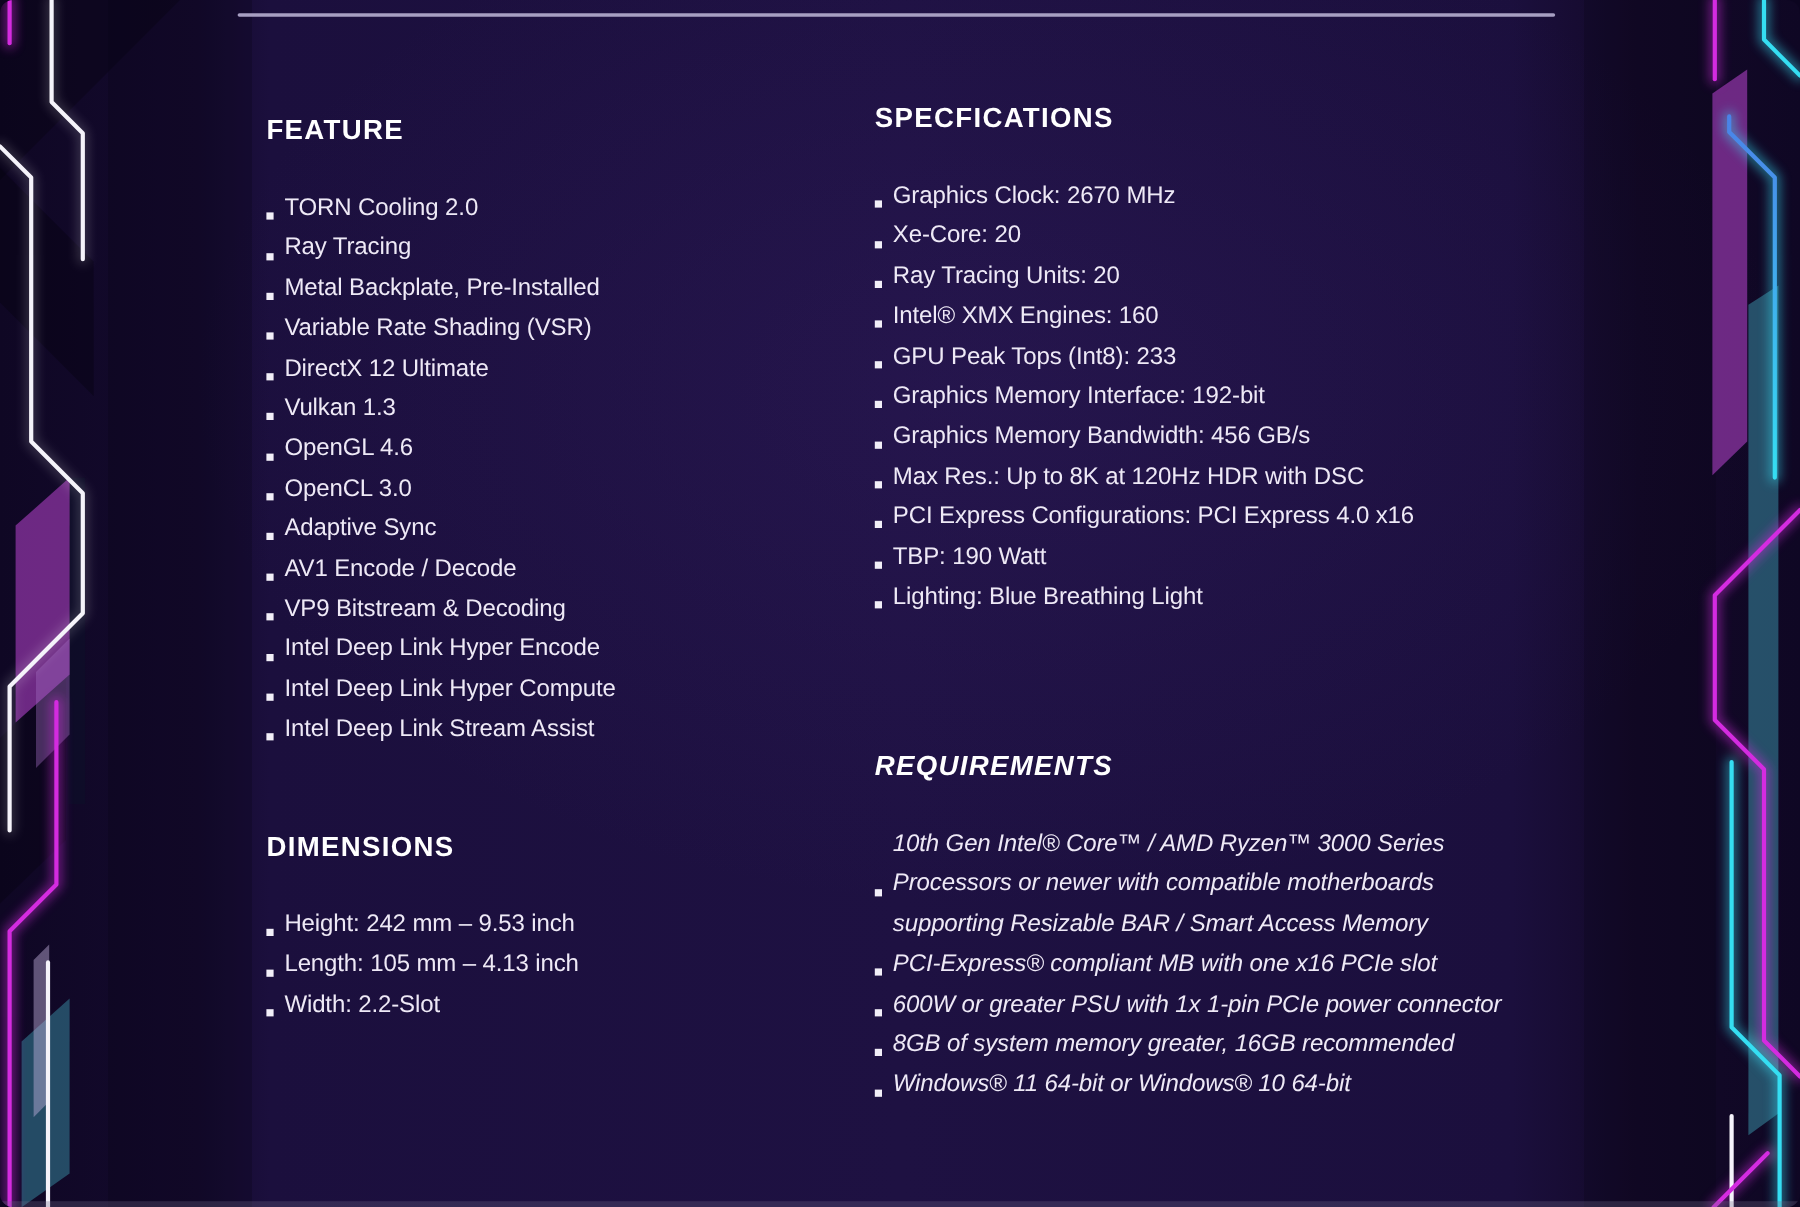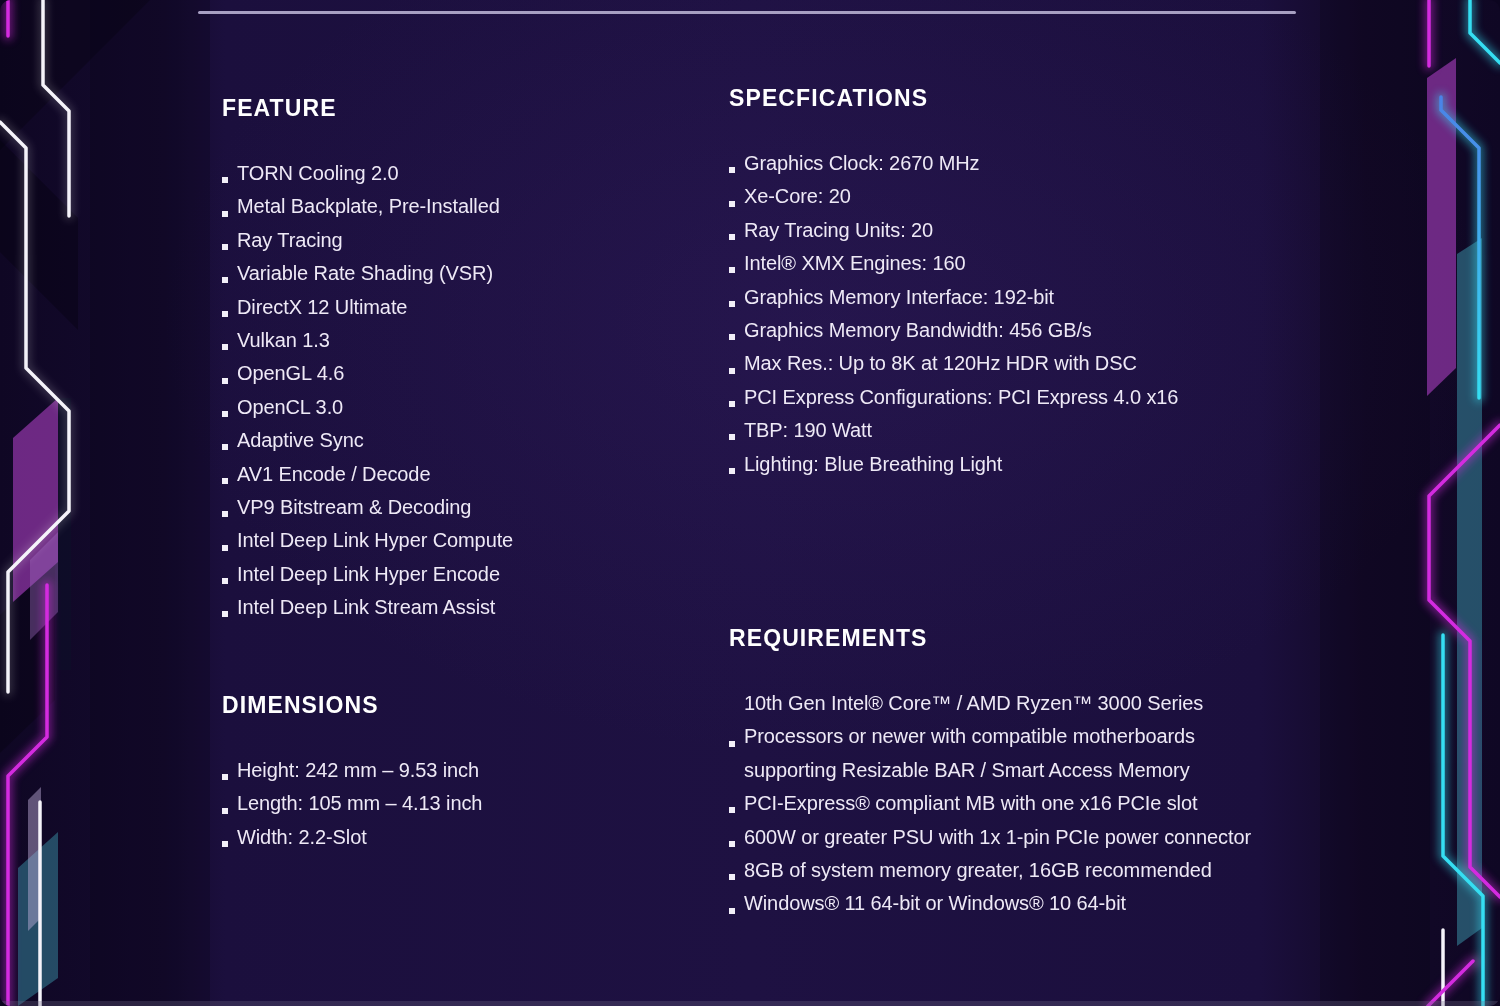--- a/index.html
+++ b/index.html
@@ -23,21 +23,21 @@
     font-size:20px;line-height:33.4px;letter-spacing:-0.1px;color:#eee9f6;
   }
   .spec-list li{display:flex;align-items:center;}
   .spec-list .bullet{
     flex:0 0 auto;width:6px;height:6px;margin:13px 9px 0 0;background:#f2eff8;
   }
   .spec-list .txt{white-space:pre-line;}
   #feature-section{left:222px;top:95px;width:490px;}
   #dimensions-section{left:222px;top:692px;width:490px;}
   #specs-section{left:729px;top:85px;width:620px;}
-  #requirements-section{left:729px;top:625px;width:620px;}
+  #requirements-section{left:729px;top:625px;width:620px;font-style:italic;}
 </style>
 </head>
 <body>
 
 <div id="canvas">
 
   <svg class="decor" width="1500" height="1006" viewBox="0 0 1500 1006">
     <defs>
       <linearGradient id="gradBC" x1="0" y1="0" x2="0" y2="1">
         <stop offset="0" stop-color="#4a82e8"></stop>
@@ -98,28 +98,28 @@
 
   <section class="section" id="feature-section">
     <h2>FEATURE</h2>
     <ul class="spec-list">
         <li>
           <span class="bullet"></span>
           <span class="txt">TORN Cooling 2.0</span>
         </li>
         <li>
           <span class="bullet"></span>
+          <span class="txt">Ray Tracing</span>
+        </li>
+        <li>
+          <span class="bullet"></span>
           <span class="txt">Metal Backplate, Pre-Installed</span>
         </li>
         <li>
           <span class="bullet"></span>
-          <span class="txt">Ray Tracing</span>
-        </li>
-        <li>
-          <span class="bullet"></span>
           <span class="txt">Variable Rate Shading (VSR)</span>
         </li>
         <li>
           <span class="bullet"></span>
           <span class="txt">DirectX 12 Ultimate</span>
         </li>
         <li>
           <span class="bullet"></span>
           <span class="txt">Vulkan 1.3</span>
         </li>
@@ -138,25 +138,25 @@
         <li>
           <span class="bullet"></span>
           <span class="txt">AV1 Encode / Decode</span>
         </li>
         <li>
           <span class="bullet"></span>
           <span class="txt">VP9 Bitstream &amp; Decoding</span>
         </li>
         <li>
           <span class="bullet"></span>
+          <span class="txt">Intel Deep Link Hyper Encode</span>
+        </li>
+        <li>
+          <span class="bullet"></span>
           <span class="txt">Intel Deep Link Hyper Compute</span>
-        </li>
-        <li>
-          <span class="bullet"></span>
-          <span class="txt">Intel Deep Link Hyper Encode</span>
         </li>
         <li>
           <span class="bullet"></span>
           <span class="txt">Intel Deep Link Stream Assist</span>
         </li>
       </ul>
   </section>
 
   <section class="section" id="specs-section">
     <h2>SPECFICATIONS</h2>
@@ -169,20 +169,24 @@
           <span class="bullet"></span>
           <span class="txt">Xe-Core: 20</span>
         </li>
         <li>
           <span class="bullet"></span>
           <span class="txt">Ray Tracing Units: 20</span>
         </li>
         <li>
           <span class="bullet"></span>
           <span class="txt">Intel® XMX Engines: 160</span>
+        </li>
+        <li>
+          <span class="bullet"></span>
+          <span class="txt">GPU Peak Tops (Int8): 233</span>
         </li>
         <li>
           <span class="bullet"></span>
           <span class="txt">Graphics Memory Interface: 192-bit</span>
         </li>
         <li>
           <span class="bullet"></span>
           <span class="txt">Graphics Memory Bandwidth: 456 GB/s</span>
         </li>
         <li>

